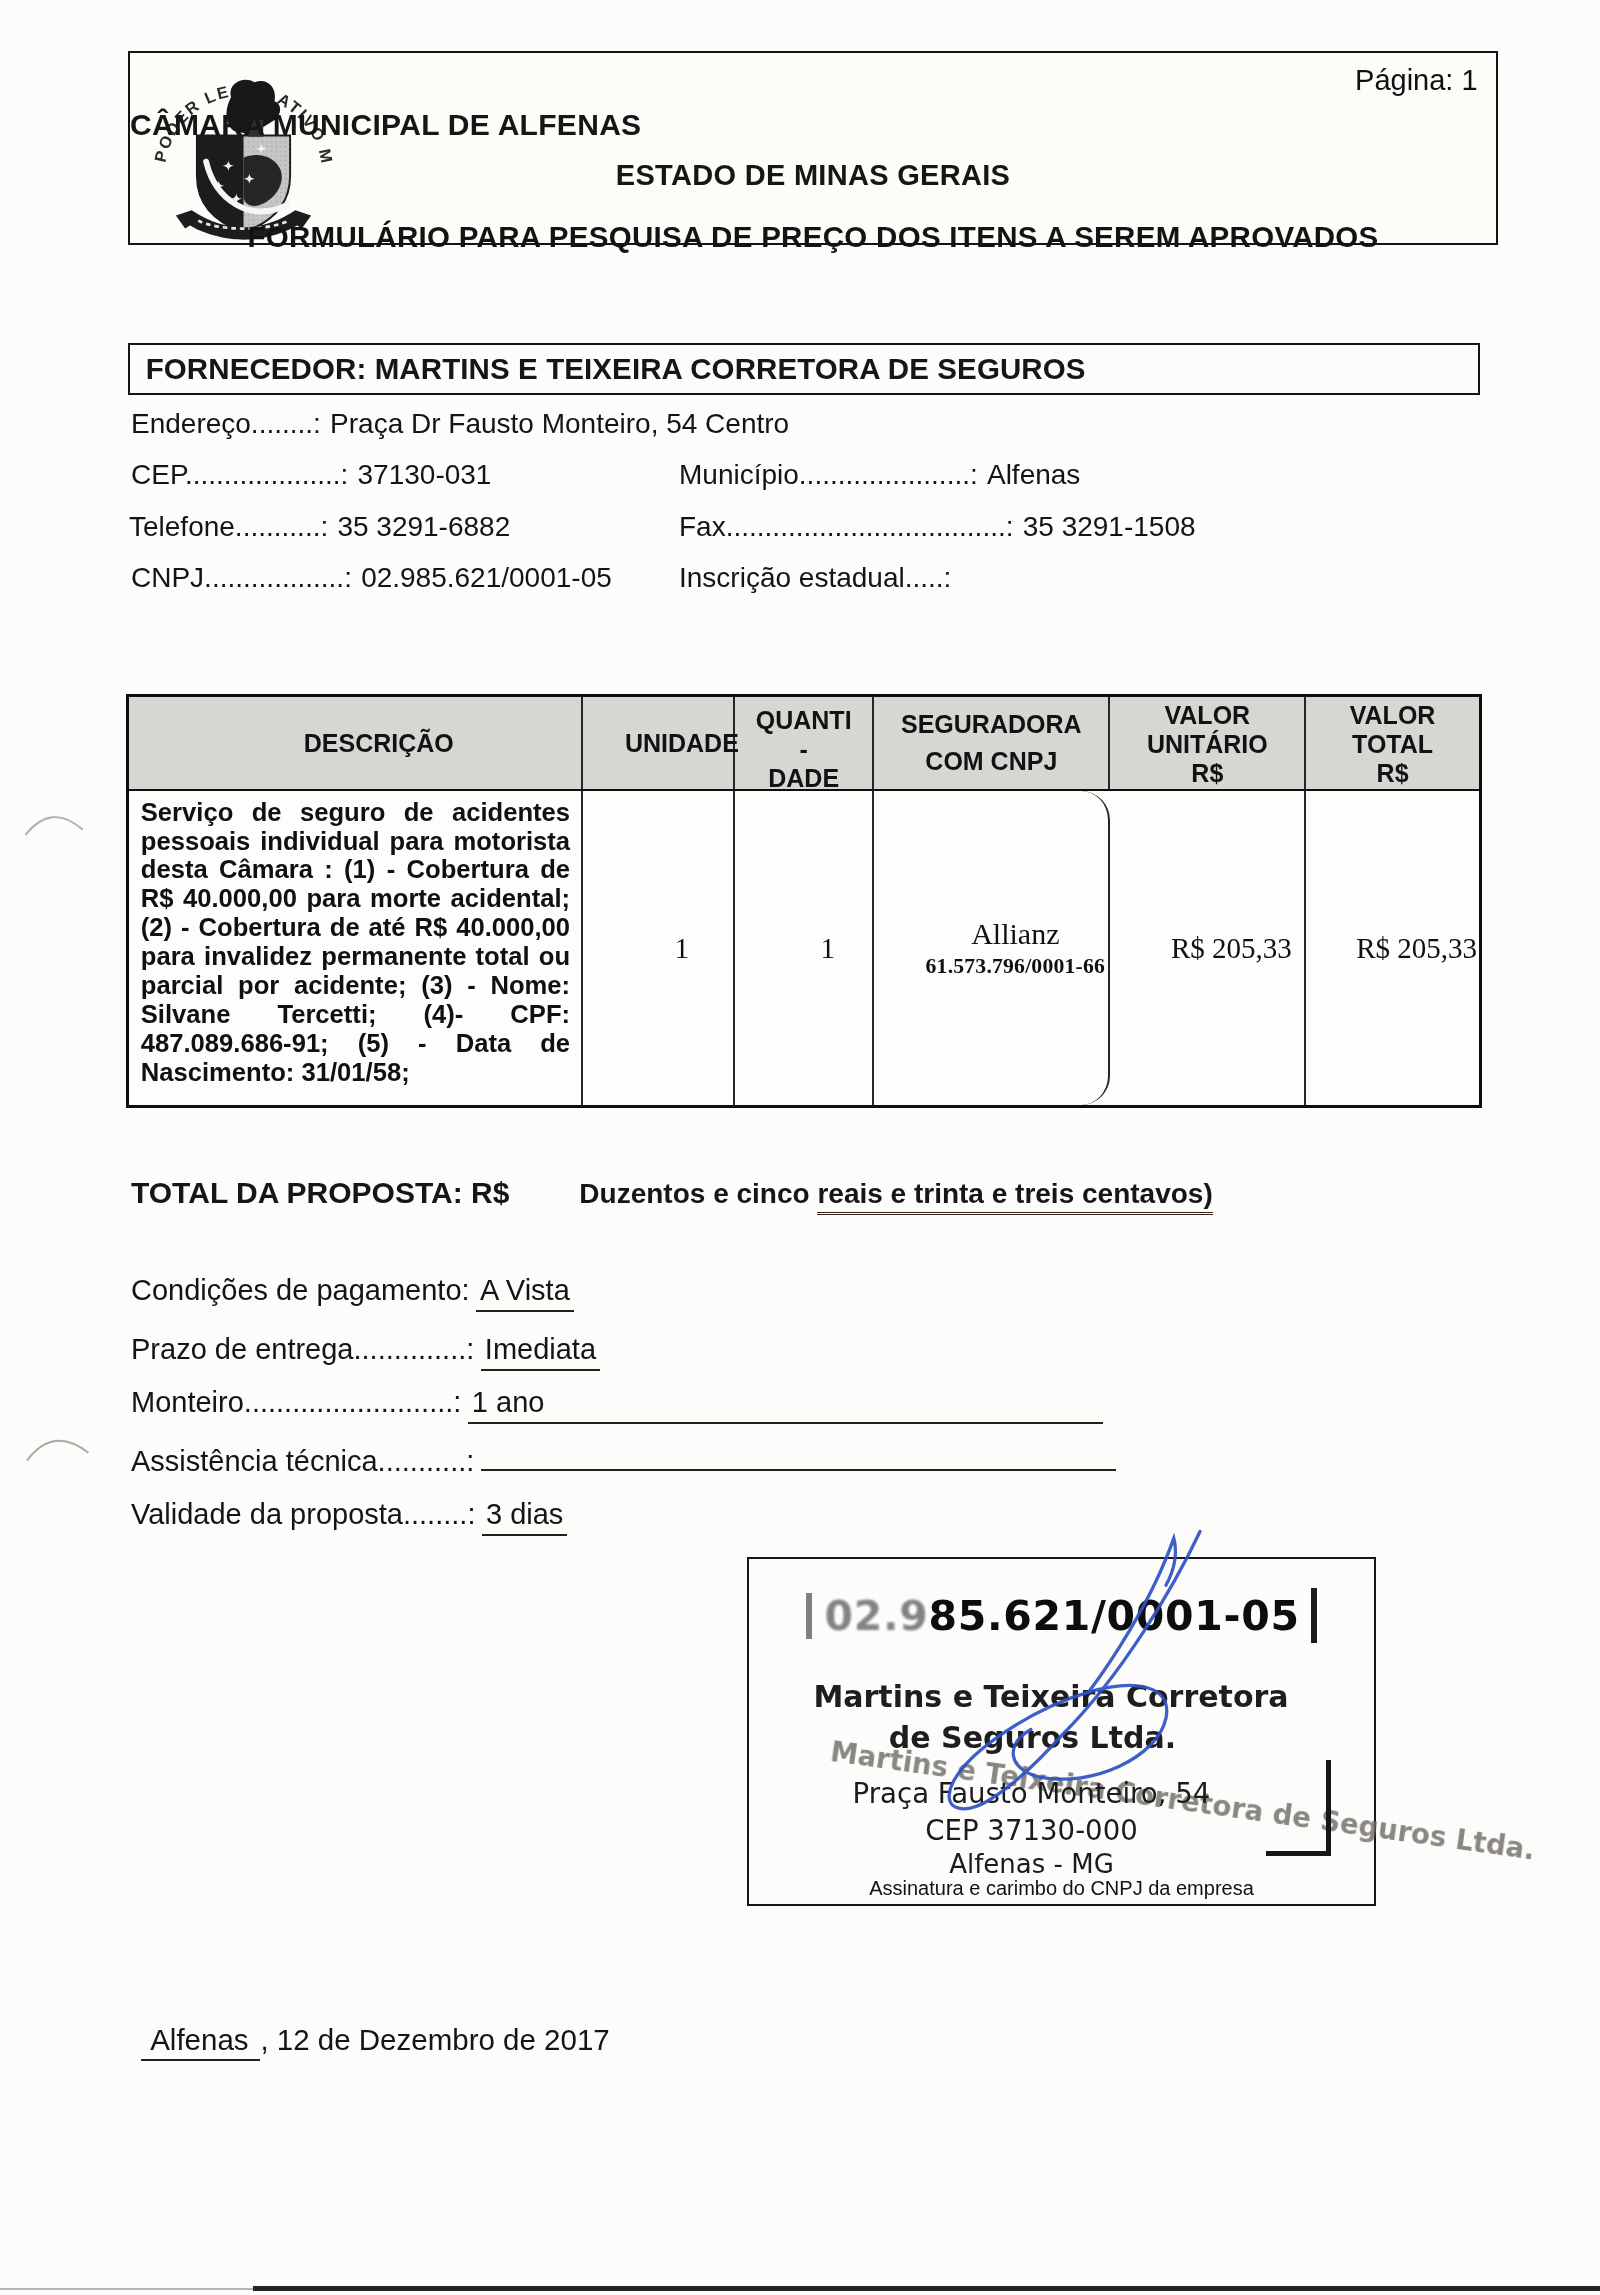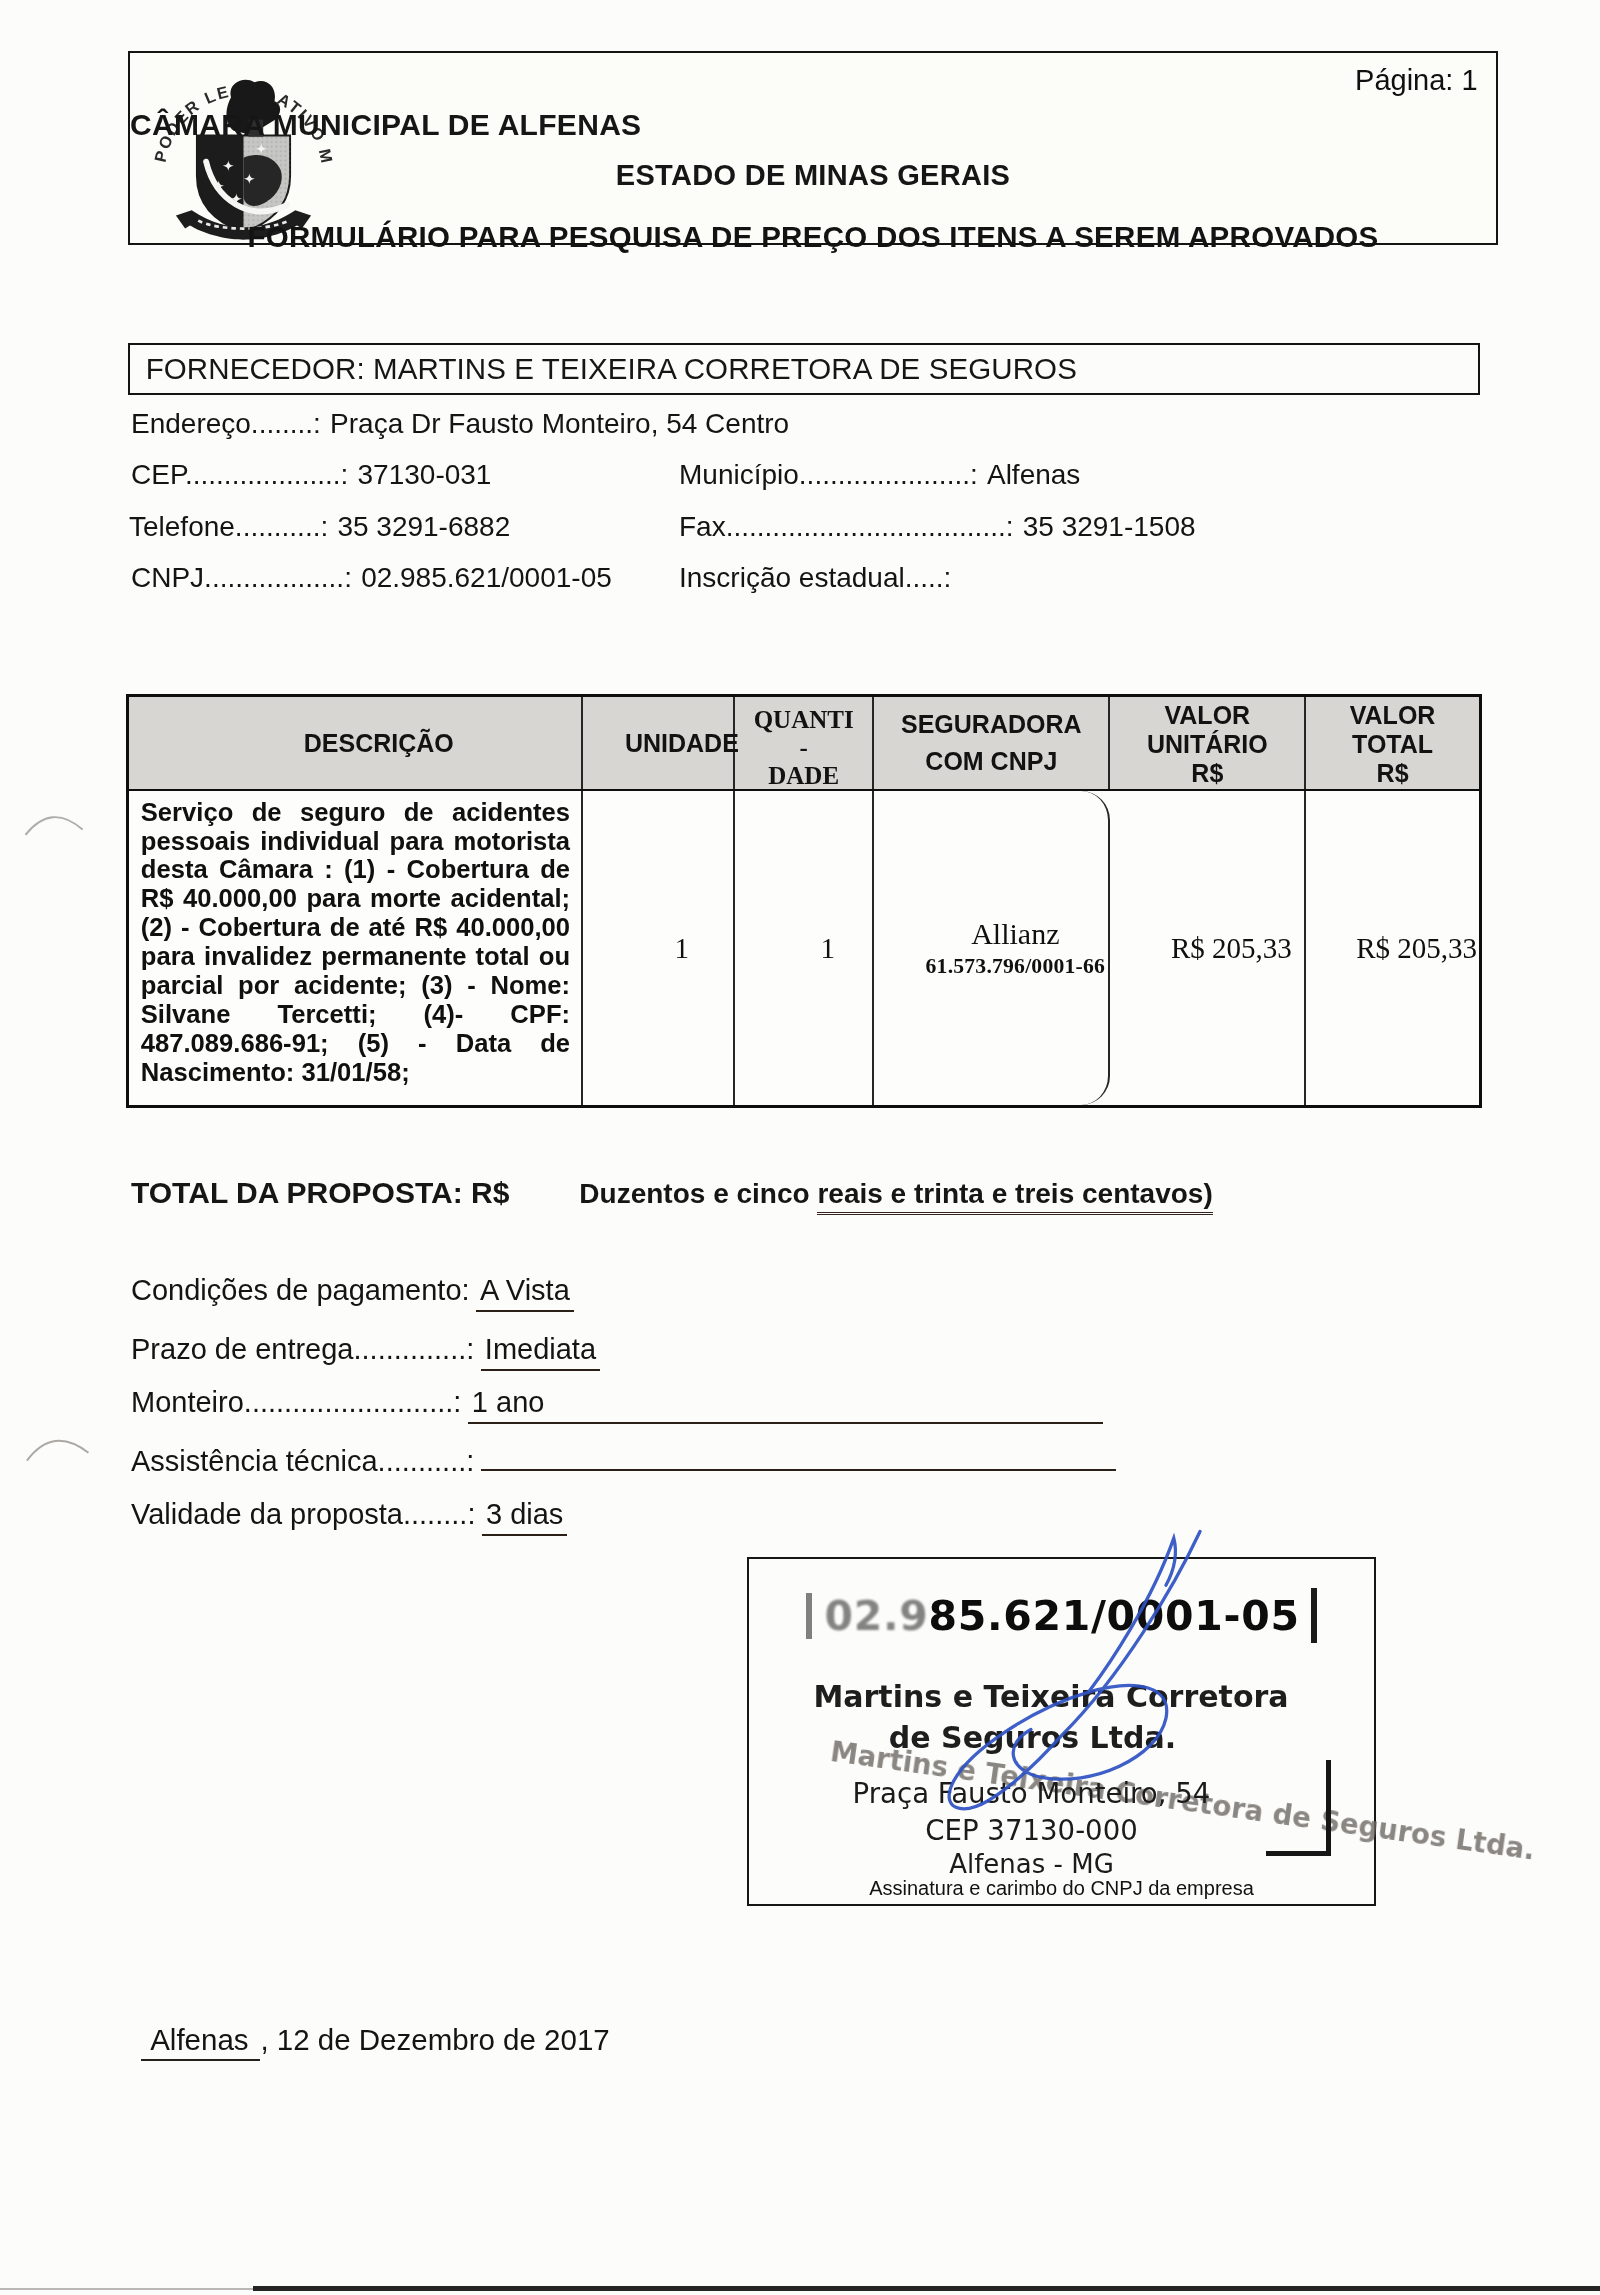--- a/index.html
+++ b/index.html
@@ -14,35 +14,35 @@
   .org-line1{position:absolute;left:0;right:0;top:55px;text-align:left;
     font-size:30px;font-weight:700;letter-spacing:0.3px;}
   .org-line2{position:absolute;left:0;right:0;top:106px;text-align:center;
     font-size:29px;font-weight:700;letter-spacing:0.3px;}
   .pagina{position:absolute;right:18.4px;top:10.5px;font-size:29px;color:#101010;}
   .form-title{position:absolute;left:128px;width:1370px;top:220px;text-align:center;
     font-size:29.5px;font-weight:700;letter-spacing:0.3px;z-index:3;color:#131313;}
   
   .supplier-box{position:absolute;left:128px;top:343px;width:1352px;height:52px;
     border:2.6px solid #141414;box-sizing:border-box;display:flex;align-items:center;}
-  .supplier-box span{font-size:29.5px;font-weight:400;padding-left:15.7px;letter-spacing:0.1px;}
+  .supplier-box span{font-size:29.5px;font-weight:700;padding-left:15.7px;letter-spacing:0.1px;}
   .addr-line{position:absolute;font-size:28px;color:#141414;white-space:nowrap;}
   .addr-line .val{margin-left:9.2px;}
   
   .price-table{position:absolute;left:126px;top:694px;width:1356px;
     border:3.3px solid #0e0e0e;box-sizing:border-box;background:#fdfdfb;}
   .t-head{display:flex;height:92px;background:#d7d6d2;border-bottom:2.6px solid #0e0e0e;}
   .t-body{display:flex;height:314px;}
   .tc{box-sizing:border-box;border-right:2px solid #262626;display:flex;padding-left:48px;}
   .tc:last-child{border-right:none;}
   .c0{width:33.6%;}.c1{width:11.3%;}.c2{width:10.3%;}.c3{width:17.5%;}.c4{width:14.5%;}.c5{width:12.8%;}
   .t-head .tc{flex-direction:column;align-items:center;font-weight:700;font-size:25px;
     color:#121212;text-align:center;}
   .hc-center{justify-content:center;}
-  .hc-between{justify-content:space-between;padding:9.2px 0;font-family:Liberation Serif, serif;}
+  .hc-between{justify-content:space-between;padding:9.2px 0;}
   .hc-evenly{justify-content:space-evenly;padding:3.9px 0;}
   .desc-cell{padding:6.6px 10.5px 6.6px 11.8px;font-size:25.6px;font-weight:700;line-height:1.13;
     text-align:justify;text-align-last:left;color:#101010;display:block;}
   .mid-cell{align-items:center;justify-content:center;font-family:"Liberation Serif",serif;
     font-size:29px;color:#101010;}
   .seg-cell{flex-direction:column;align-items:center;justify-content:center;
     font-family:"Liberation Serif",serif;color:#101010;border-radius:29px;}
   .seg-name{font-size:30px;}
   .seg-cnpj{font-size:21.7px;font-weight:700;margin-top:2.6px;letter-spacing:0.2px;}
   

